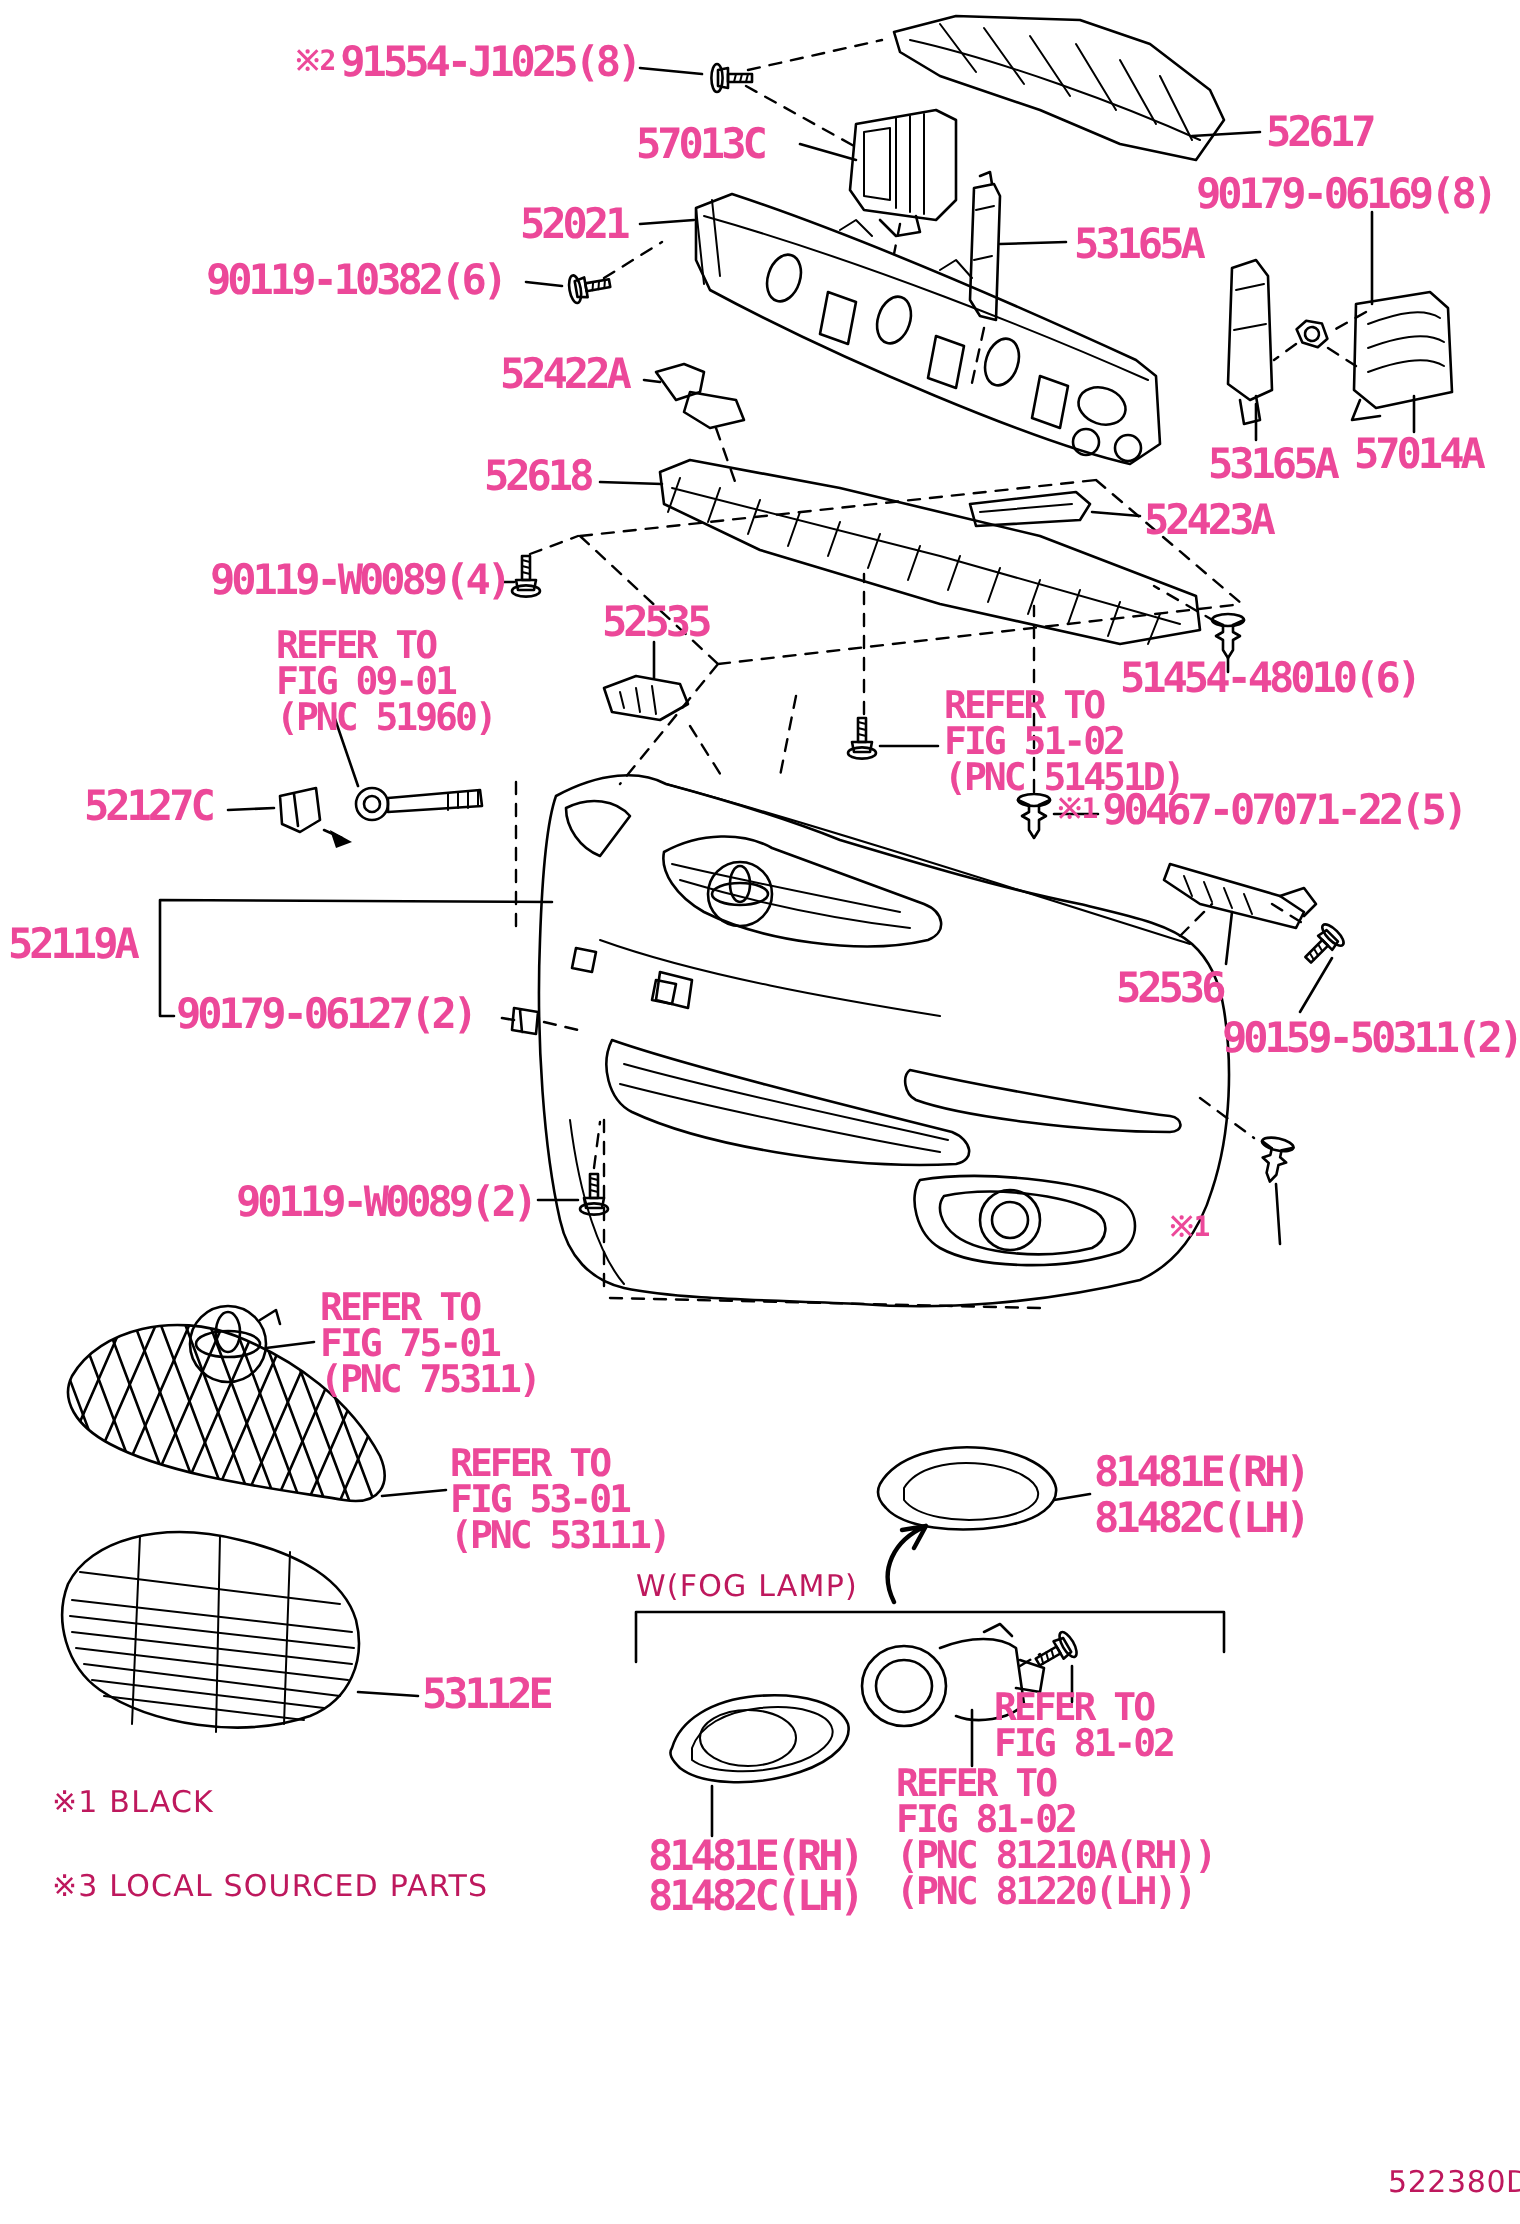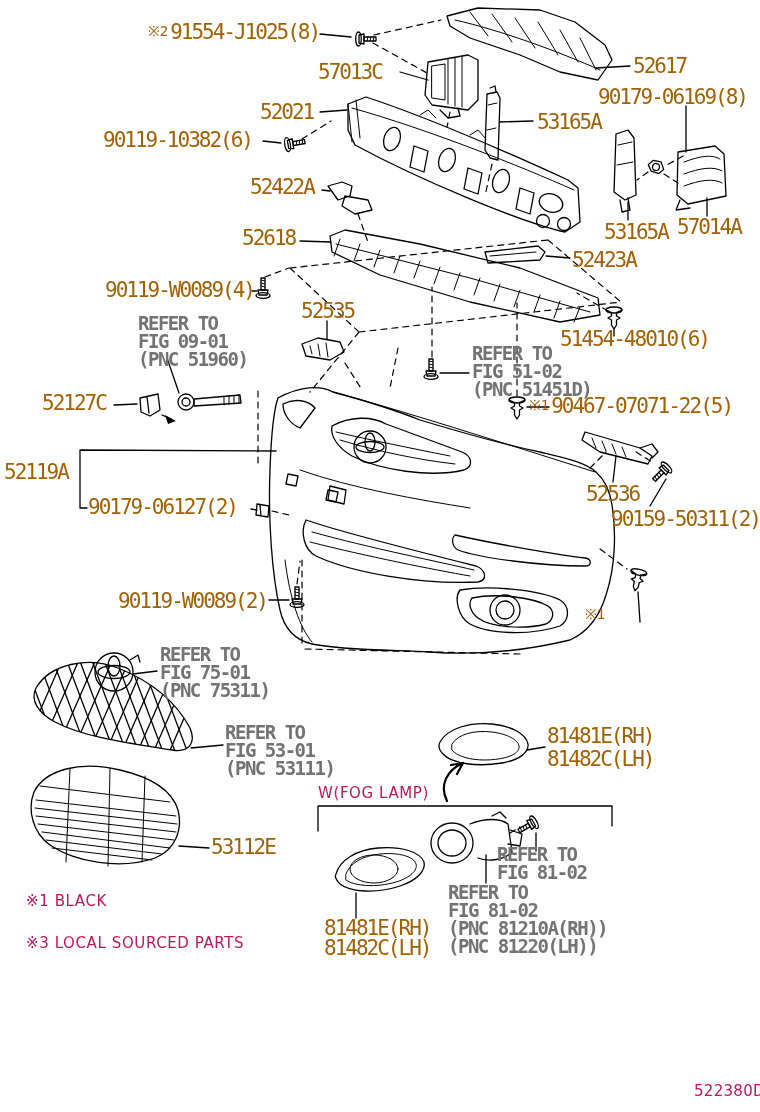--- a/index.html
+++ b/index.html
@@ -4,25 +4,25 @@
 <style>
   html,body{margin:0;padding:0;background:#fff;}
   #canvas{position:relative;width:760px;height:1112px;background:#fff;overflow:hidden;
           font-family:"DejaVu Sans",sans-serif;color:#000;}
   #art{position:absolute;left:0;top:0;}
   #art path,#art ellipse,#art circle,#art rect,#art line{stroke:#000;fill:none;stroke-width:1.3;stroke-linecap:round;stroke-linejoin:round;}
   #art .dash{stroke-dasharray:6 5;stroke-width:1.2;}
   #art .thin{stroke-width:1;}
   #art .fillb{fill:#000;stroke:none;}
   #art .arrow{stroke-width:2.2;}
-  .pn{position:absolute;font-family:"DejaVu Sans Mono",monospace;font-weight:normal;font-size:21px;
-      letter-spacing:-2px;line-height:22px;white-space:nowrap;color:#a16207;}
+  .pn{position:absolute;font-family:"DejaVu Sans Mono",monospace;font-weight:bold;font-size:21px;
+      letter-spacing:-2px;line-height:22px;white-space:nowrap;color:#ec4899;}
   .pn .note{font-size:14px;letter-spacing:0;vertical-align:3px;margin-right:2px;}
   .refer{position:absolute;font-family:"DejaVu Sans Mono",monospace;font-weight:bold;font-size:19px;
-      letter-spacing:-1.5px;line-height:18px;white-space:nowrap;color:#737373;}
+      letter-spacing:-1.5px;line-height:18px;white-space:nowrap;color:#ec4899;}
   .small{position:absolute;font-family:"DejaVu Sans",sans-serif;font-size:15px;letter-spacing:0.6px;
       white-space:nowrap;color:#be185d;}
   .legend{line-height:21px;}
 </style>
 </head>
 <body>
 
 <div id="canvas">
 
 <svg id="art" width="760" height="1112" viewBox="0 0 760 1112">
@@ -286,21 +286,21 @@
   <div class="pn" style="left:677px;top:216px">57014A</div>
   <div class="pn" style="left:242px;top:227px">52618</div>
   <div class="pn" style="left:572px;top:249px">52423A</div>
   <div class="pn" style="left:105px;top:279px">90119-W0089(4)</div>
   <div class="pn" style="left:301px;top:300px">52535</div>
   <div class="pn" style="left:560px;top:328px">51454-48010(6)</div>
   <div class="pn" style="left:42px;top:392px">52127C</div>
   <div class="pn" style="left:529px;top:394px"><span class="note">※1</span><span>90467-07071-22(5)</span></div>
   <div class="pn" style="left:4px;top:461px">52119A</div>
   <div class="pn" style="left:88px;top:496px">90179-06127(2)</div>
-  <div class="pn" style="left:586px;top:483px">52536</div>
+  <div class="pn" style="left:558px;top:483px">52536</div>
   <div class="pn" style="left:611px;top:508px">90159-50311(2)</div>
   <div class="pn" style="left:118px;top:590px">90119-W0089(2)</div>
   <div class="pn" style="left:575px;top:604px;line-height:20px"><span class="note" style="margin-left:10px">※1</span><br></div>
   <div class="pn" style="left:547px;top:725px;line-height:23px"><span>81481E(RH)</span><br><span>81482C(LH)</span></div>
   <div class="pn" style="left:211px;top:836px">53112E</div>
   <div class="pn" style="left:324px;top:918px;line-height:20px"><span>81481E(RH)</span><br><span>81482C(LH)</span></div>
 
   <div class="refer" style="left:138px;top:314px"><span>REFER TO</span><br><span>FIG 09-01</span><br><span>(PNC 51960)</span></div>
   <div class="refer" style="left:472px;top:344px"><span>REFER TO</span><br><span>FIG 51-02</span><br><span>(PNC 51451D)</span></div>
   <div class="refer" style="left:160px;top:645px"><span>REFER TO</span><br><span>FIG 75-01</span><br><span>(PNC 75311)</span></div>

